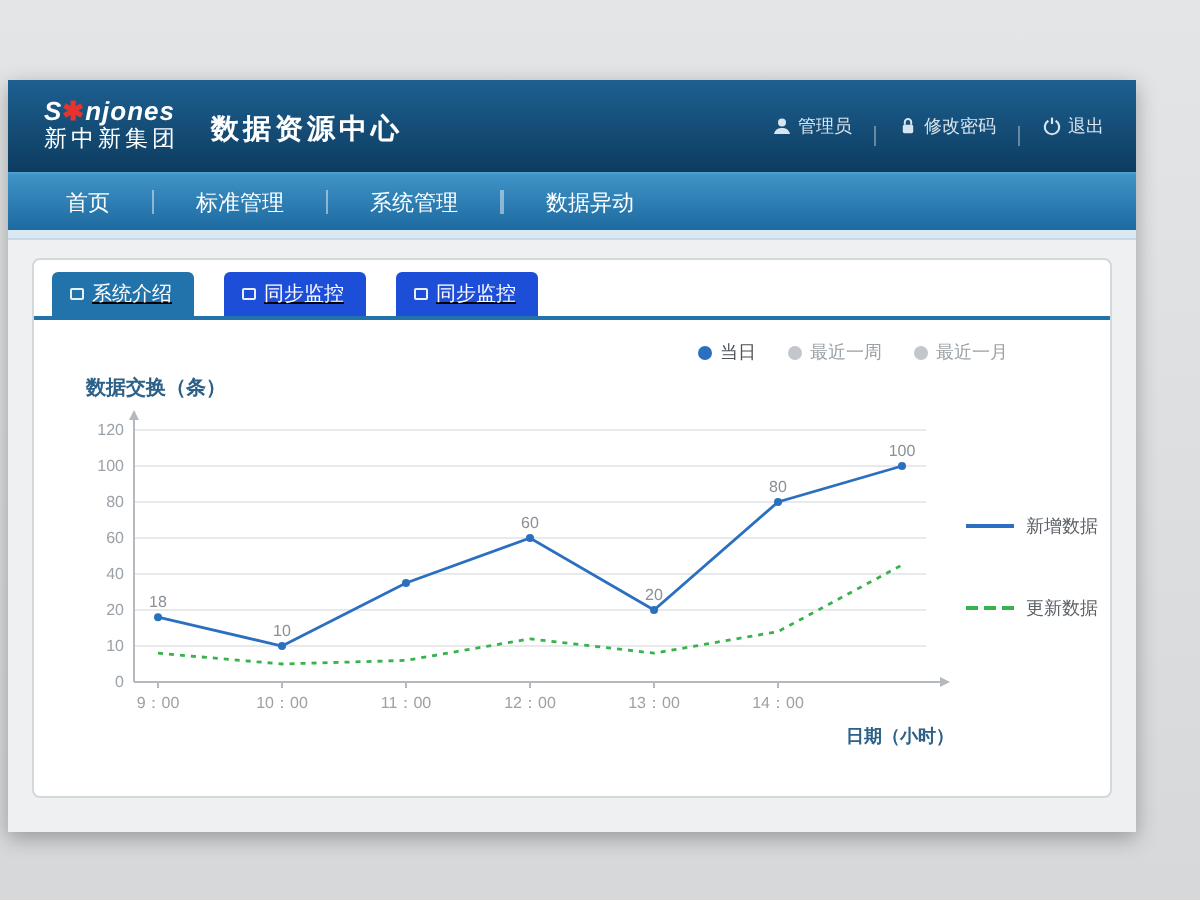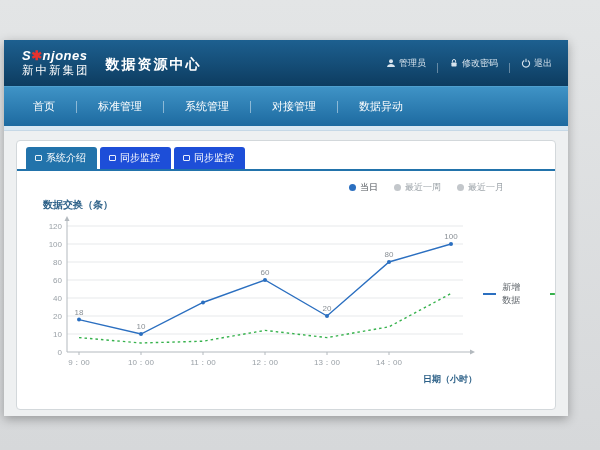--- a/index.html
+++ b/index.html
@@ -24,51 +24,51 @@
   .logo-top { color:#fff; font-weight:bold; font-style:italic; font-size:13px; letter-spacing:.5px; }
   .logo-star { color:#e8322e; font-style:normal; }
   .logo-sub { color:#fff; font-weight:normal; font-size:11.5px; letter-spacing:2px; margin-top:1px; }
   .app-title { color:#fff; font-size:14px; font-weight:bold; letter-spacing:2px; margin-left:16px; margin-top:4px; }
   .header-right { margin-left:auto; display:flex; align-items:flex-end; gap:7px; color:#d8e4ee; font-size:9px; }
   .hbtn { display:flex; align-items:center; gap:3px; cursor:pointer; padding:3px 4px; }
   .hsep { width:1px; height:10px; background:rgba(255,255,255,.35); }
   .hicon { display:block; }
   
   .nav {
-    height:40px; background:linear-gradient(#3f93c6,#1d6aa0);
+    height:29px; background:linear-gradient(#3f93c6,#1d6aa0);
     display:flex; align-items:center; padding:0 8px;
     border-top:1px solid #4fa0cf;
   }
   .nav-item { color:#fff; font-size:11px; padding:0 21px; cursor:pointer; white-space:nowrap; }
   .nav-sep { width:1px; height:12px; background:rgba(255,255,255,.45); }
   .nav-strip { height:5px; background:#d9e8f3; border-bottom:1px solid #c6d8e6; }
   
   .content { padding:9px 12px; }
   .card {
     background:#fff; border:1px solid #d3d8db; border-radius:4px;
     height:270px; overflow:hidden;
   }
-  .tabs { display:flex; gap:3px; padding:6px 9px 0 9px; border-bottom:2px solid #2273ab; }
+  .tabs { display:flex; gap:15px; padding:6px 9px 0 9px; border-bottom:2px solid #2273ab;text-decoration:underline; }
   .tab {
     font-size:10px; color:#fff; padding:4px 11px 4px 9px;
     border-radius:3px 3px 0 0; display:flex; align-items:center; gap:4px; cursor:pointer;
   }
   .tab.active { background:#2273ab; }
   .tab.inactive { background:#1d4ed8; }
   .tab-ic { width:7px; height:6px; border:1px solid rgba(255,255,255,.9); border-radius:1px; display:inline-block; }
   
   .filters { display:flex; justify-content:flex-end; gap:16px; padding:10px 51px 0 0; }
   .filter { display:flex; align-items:center; gap:4px; font-size:9px; color:#9aa1a7; cursor:pointer; }
   .filter.active { color:#4a5056; }
   .fdot { width:7px; height:7px; border-radius:50%; background:#c3c7cb; display:inline-block; }
   
   .ylabel { font-size:10px; font-weight:bold; color:#2d6188; margin:4px 0 0 26px; }
   .chart-row { display:flex; align-items:center; padding:0 6px 0 10px; }
   .plot { flex:0 0 auto; }
-  .series-legend { display:flex; flex-direction:row; gap:28px; margin-left:4px; margin-top:-18px; }
+  .series-legend { display:flex; flex-direction:column; gap:28px; margin-left:4px; margin-top:-18px; }
   .legend-entry { display:flex; align-items:center; gap:6px; font-size:9px; color:#5a6066; cursor:pointer; }
   .legend-sample { width:24px; height:0; border-top:2px solid #888; display:inline-block; }
   
   .note { text-align:center; font-size:9px; color:#9aa1a7; margin-top:14px; padding:0 30px; letter-spacing:.5px; }
   .note-prefix { color:#e03a3a; }
 </style>
 </head>
 <body>
 
 <div class="page">
@@ -107,21 +107,20 @@
       </div>
     </div>
 
     <div class="nav">
       <span class="nav-item">首页</span>
       <span class="nav-sep"></span>
       <span class="nav-item">标准管理</span>
       <span class="nav-sep"></span>
       <span class="nav-item">系统管理</span>
       <span class="nav-sep"></span>
-      <span class="nav-item">对接管理</span>
       <span class="nav-sep"></span>
       <span class="nav-item">数据异动</span>
     </div>
     <div class="nav-strip"></div>
 
     <div class="content">
       <div class="card">
 
         <div class="tabs">
           <div class="tab active">

